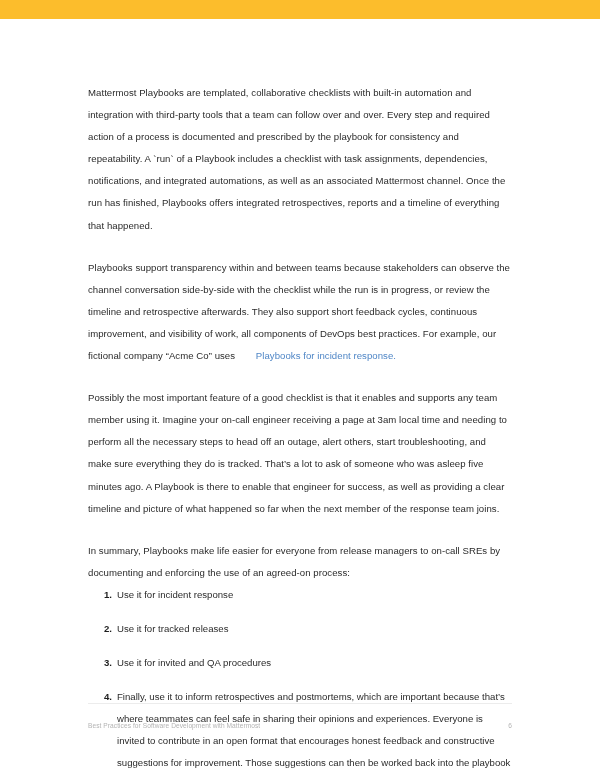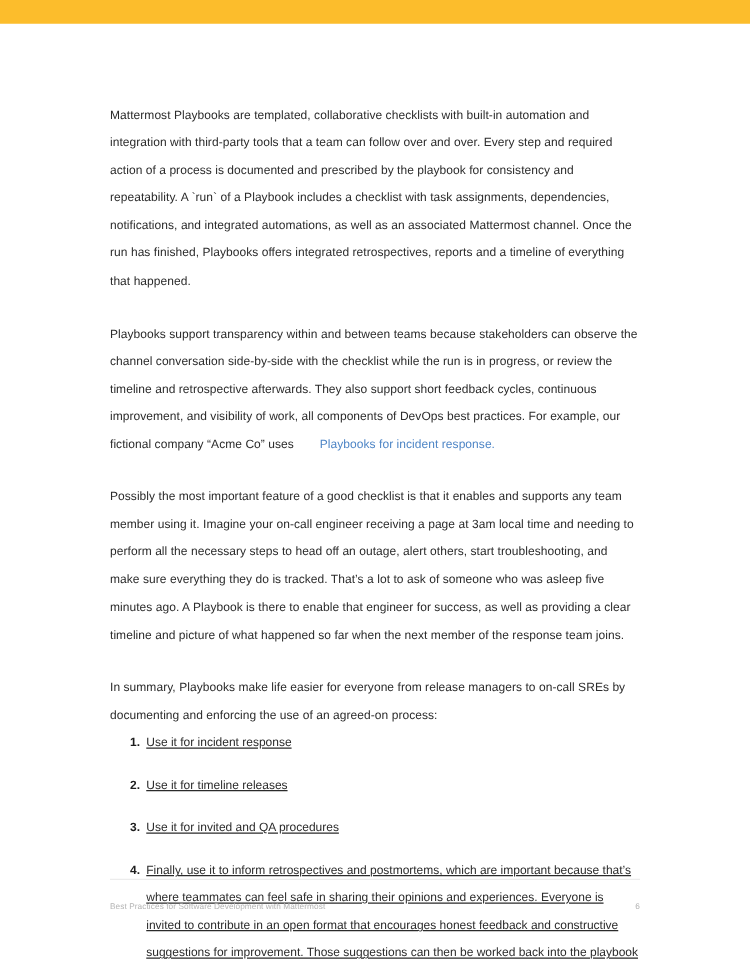--- a/index.html
+++ b/index.html
@@ -70,21 +70,20 @@
   }
   .list-marker {
     position: absolute;
     left: 16px;
     top: 0;
     font-weight: bold;
     color: #1d1d1d;
   }
   .list-text {
     display: block;
-    text-decoration: underline;
   }
   .footer-rule {
     position: absolute;
     left: 88px;
     top: 703px;
     width: 424px;
     height: 1px;
     background: #ececec;
   }
   .footer {
@@ -119,21 +118,21 @@
 
     <p class="body-text">In summary, Playbooks make life easier for everyone from release managers to on-call SREs by documenting and enforcing the use of an agreed-on process:</p>
 
     <ol class="ordered-list">
       <li class="list-row">
         <span class="list-marker">1.</span>
         <span class="list-text">Use it for incident response</span>
       </li>
       <li class="list-row">
         <span class="list-marker">2.</span>
-        <span class="list-text">Use it for timeline releases</span>
+        <span class="list-text">Use it for tracked releases</span>
       </li>
       <li class="list-row">
         <span class="list-marker">3.</span>
         <span class="list-text">Use it for invited and QA procedures</span>
       </li>
       <li class="list-row">
         <span class="list-marker">4.</span>
         <span class="list-text">Finally, use it to inform retrospectives and postmortems, which are important because that’s where teammates can feel safe in sharing their opinions and experiences. Everyone is invited to contribute in an open format that encourages honest feedback and constructive suggestions for improvement. Those suggestions can then be worked back into the playbook to continuously improve the process and the team. Kaizen!</span>
       </li>
     </ol>

